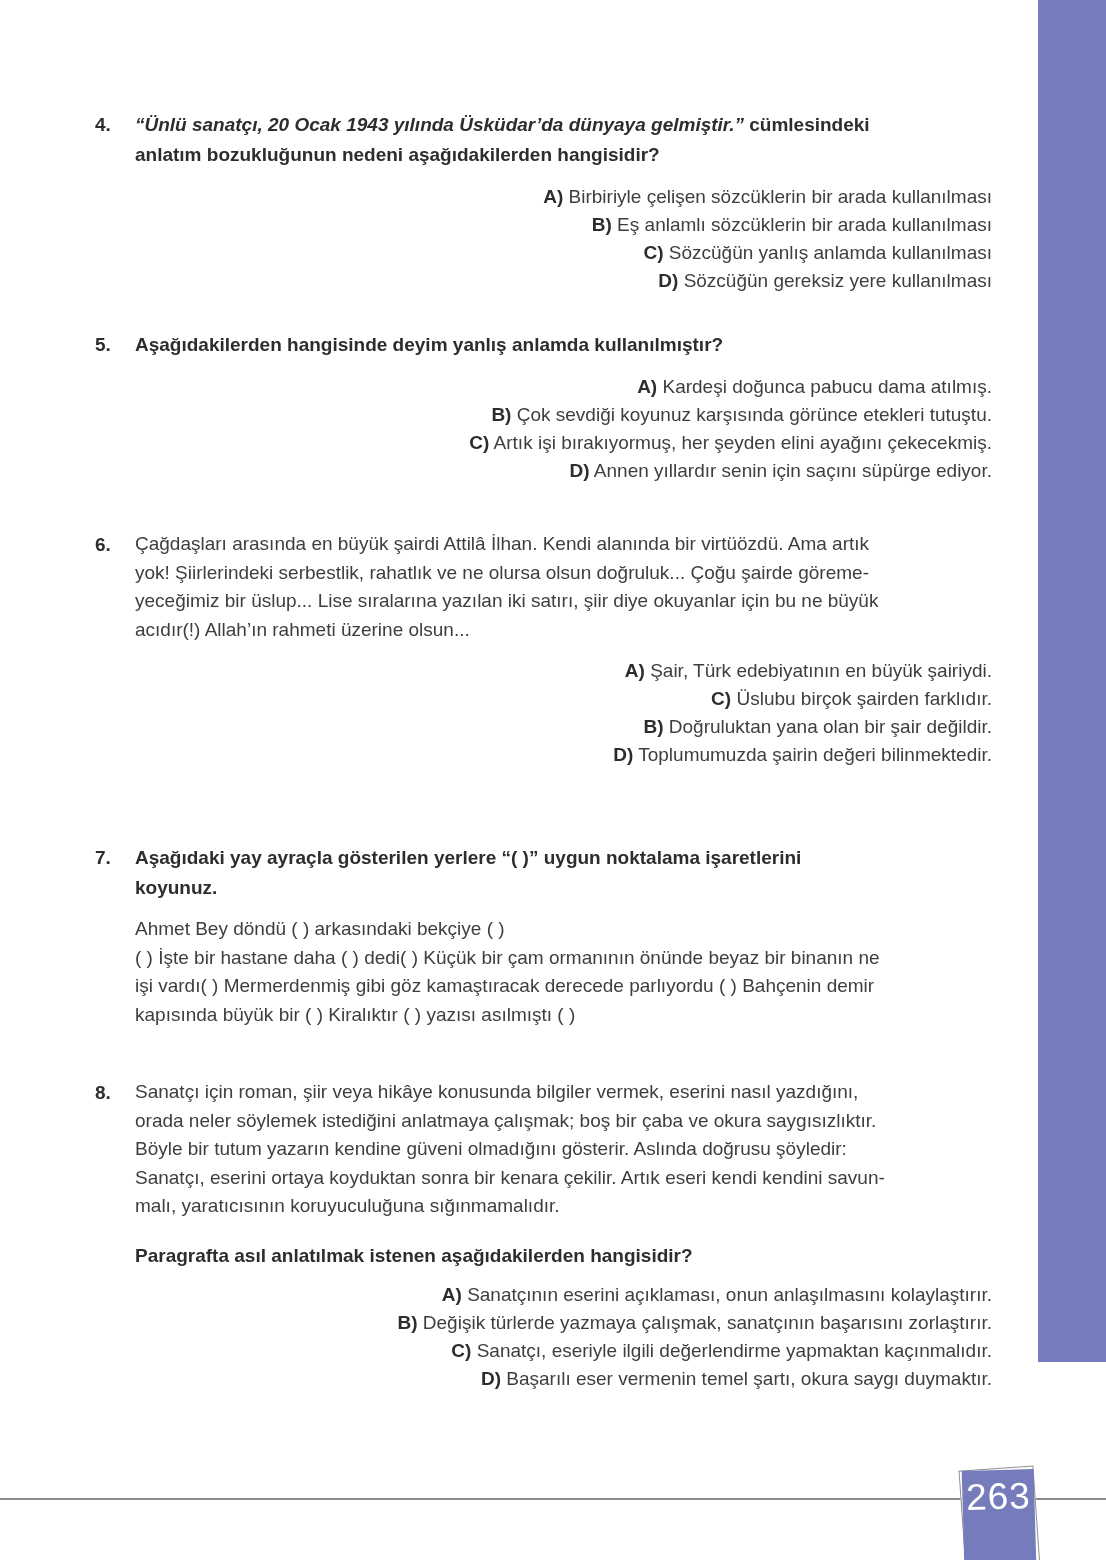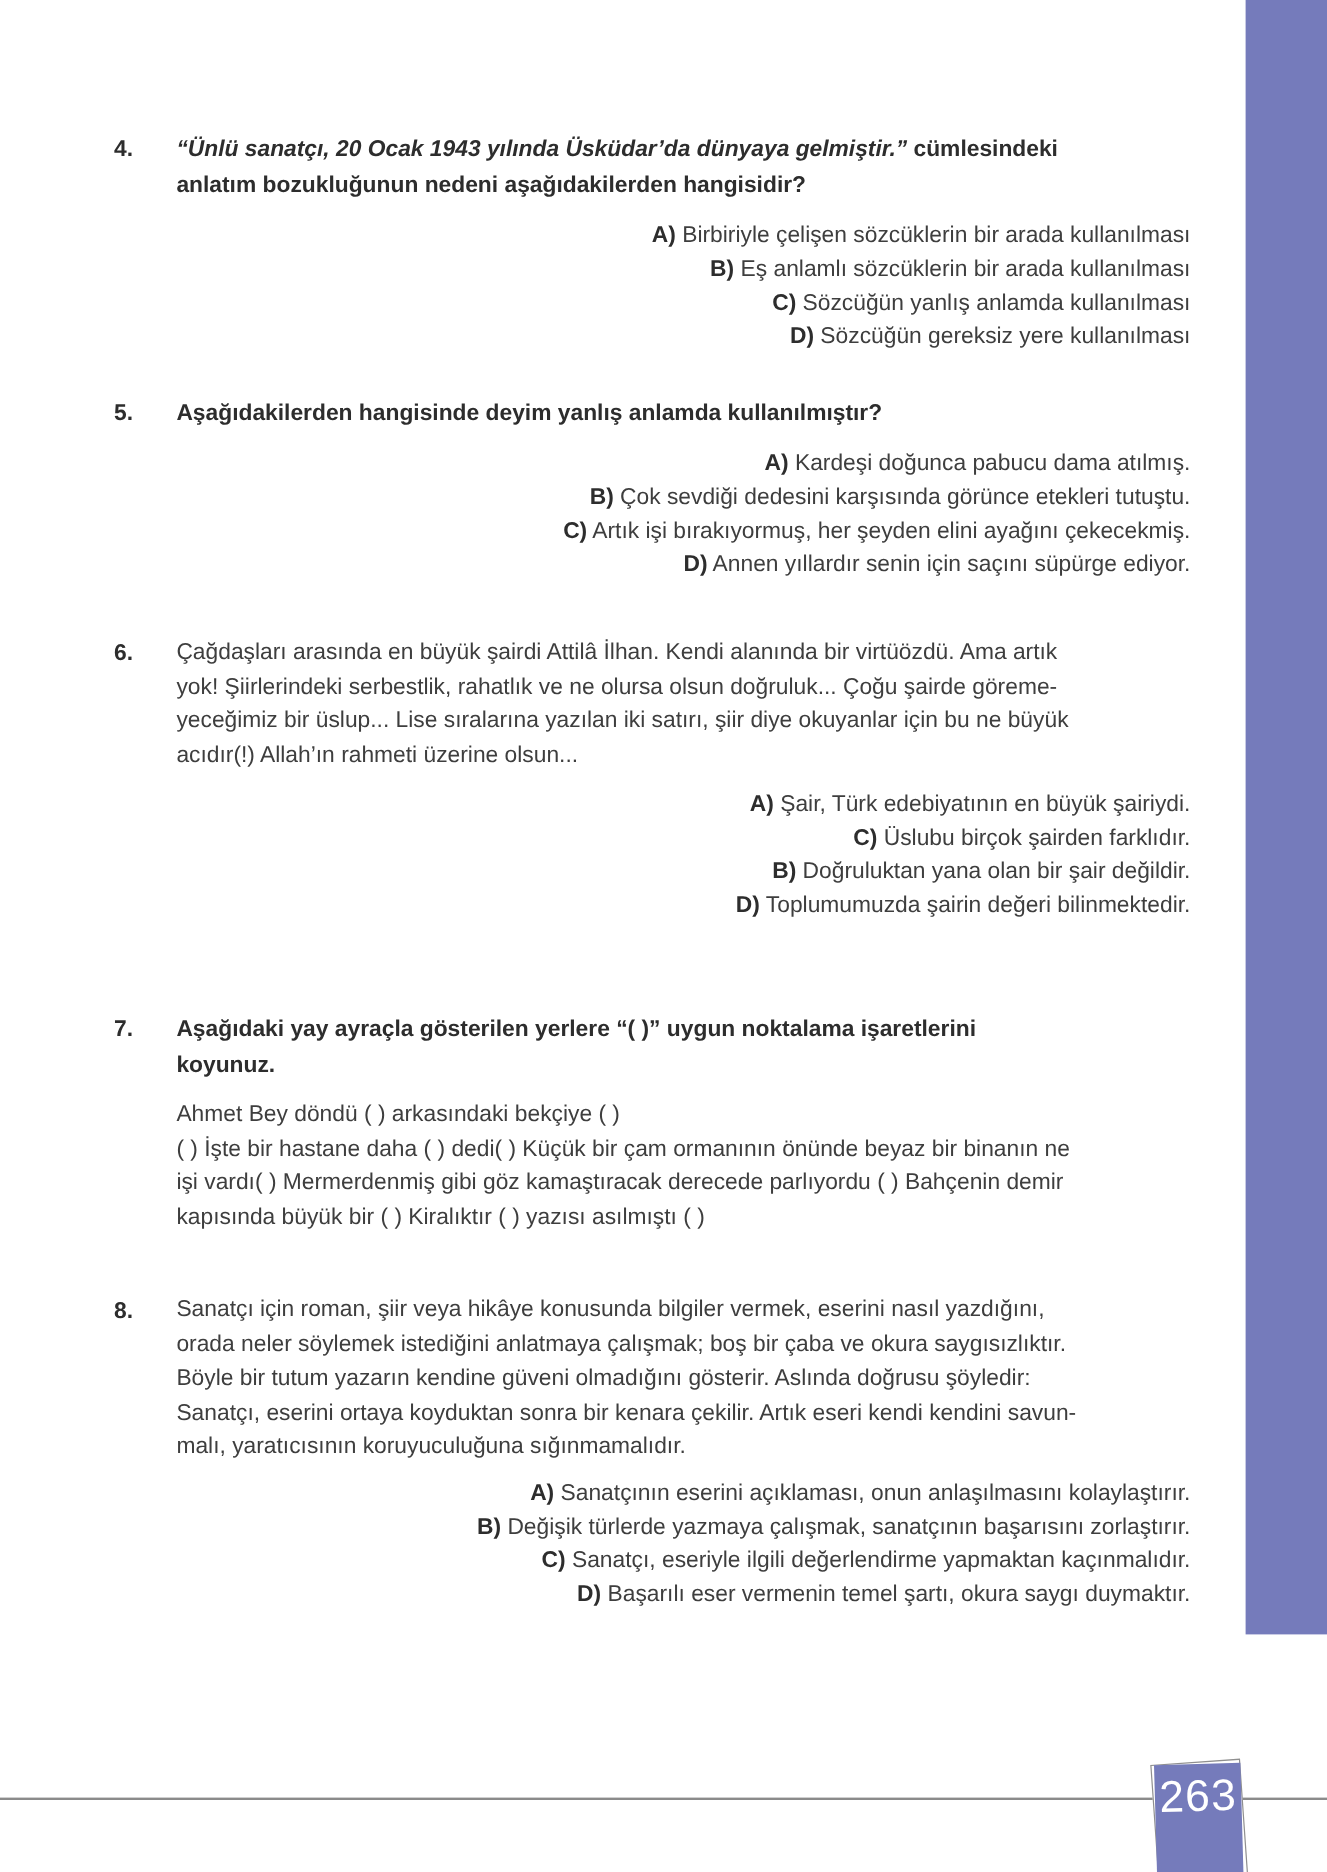--- a/index.html
+++ b/index.html
@@ -77,21 +77,21 @@
   }
   .qnum {
     position: absolute;
     left: 0;
     top: 0;
     font-size: 19px;
     font-weight: bold;
     color: #2d2d2d;
     line-height: 30px;
   }
-  .qbody { margin-left: 52px; }
+  .qbody { margin-left: 40px; }
 
   .qheading {
     font-size: 19px;
     font-weight: bold;
     color: #2d2d2d;
     line-height: 30px;
     white-space: pre-line;
   }
   .quote-italic { font-style: italic; }
 
@@ -142,21 +142,21 @@
     </div>
   </div>
 </div>
 
 <div class="question" style="top:330px">
   <div class="qnum">5.</div>
   <div class="qbody">
     <div class="qheading">Aşağıdakilerden hangisinde deyim yanlış anlamda kullanılmıştır?</div>
     <div class="options">
       <div class="option"><span class="letter">A)</span> <span>Kardeşi doğunca pabucu dama atılmış.</span></div>
-      <div class="option"><span class="letter">B)</span> <span>Çok sevdiği dedesini karşısında görünce etekleri tutuştu.</span></div>
+      <div class="option"><span class="letter">B)</span> <span>Çok sevdiği koyunuz karşısında görünce etekleri tutuştu.</span></div>
       <div class="option"><span class="letter">C)</span> <span>Artık işi bırakıyormuş, her şeyden elini ayağını çekecekmiş.</span></div>
       <div class="option"><span class="letter">D)</span> <span>Annen yıllardır senin için saçını süpürge ediyor.</span></div>
     </div>
   </div>
 </div>
 
 <div class="question" style="top:530px">
   <div class="qnum">6.</div>
   <div class="qbody">
     <div class="qpassage">Çağdaşları arasında en büyük şairdi Attilâ İlhan. Kendi alanında bir virtüözdü. Ama artık
@@ -185,20 +185,21 @@
 </div>
 
 <div class="question" style="top:1078px">
   <div class="qnum">8.</div>
   <div class="qbody">
     <div class="qpassage">Sanatçı için roman, şiir veya hikâye konusunda bilgiler vermek, eserini nasıl yazdığını,
 orada neler söylemek istediğini anlatmaya çalışmak; boş bir çaba ve okura saygısızlıktır.
 Böyle bir tutum yazarın kendine güveni olmadığını gösterir. Aslında doğrusu şöyledir:
 Sanatçı, eserini ortaya koyduktan sonra bir kenara çekilir. Artık eseri kendi kendini savun-
 malı, yaratıcısının koruyuculuğuna sığınmamalıdır.</div>
+    <div class="qsubheading">Paragrafta asıl anlatılmak istenen aşağıdakilerden hangisidir?</div>
     <div class="options" style="margin-top:10px">
       <div class="option"><span class="letter">A)</span> <span>Sanatçının eserini açıklaması, onun anlaşılmasını kolaylaştırır.</span></div>
       <div class="option"><span class="letter">B)</span> <span>Değişik türlerde yazmaya çalışmak, sanatçının başarısını zorlaştırır.</span></div>
       <div class="option"><span class="letter">C)</span> <span>Sanatçı, eseriyle ilgili değerlendirme yapmaktan kaçınmalıdır.</span></div>
       <div class="option"><span class="letter">D)</span> <span>Başarılı eser vermenin temel şartı, okura saygı duymaktır.</span></div>
     </div>
   </div>
 </div>
 
 <div class="footer-rule"></div>

